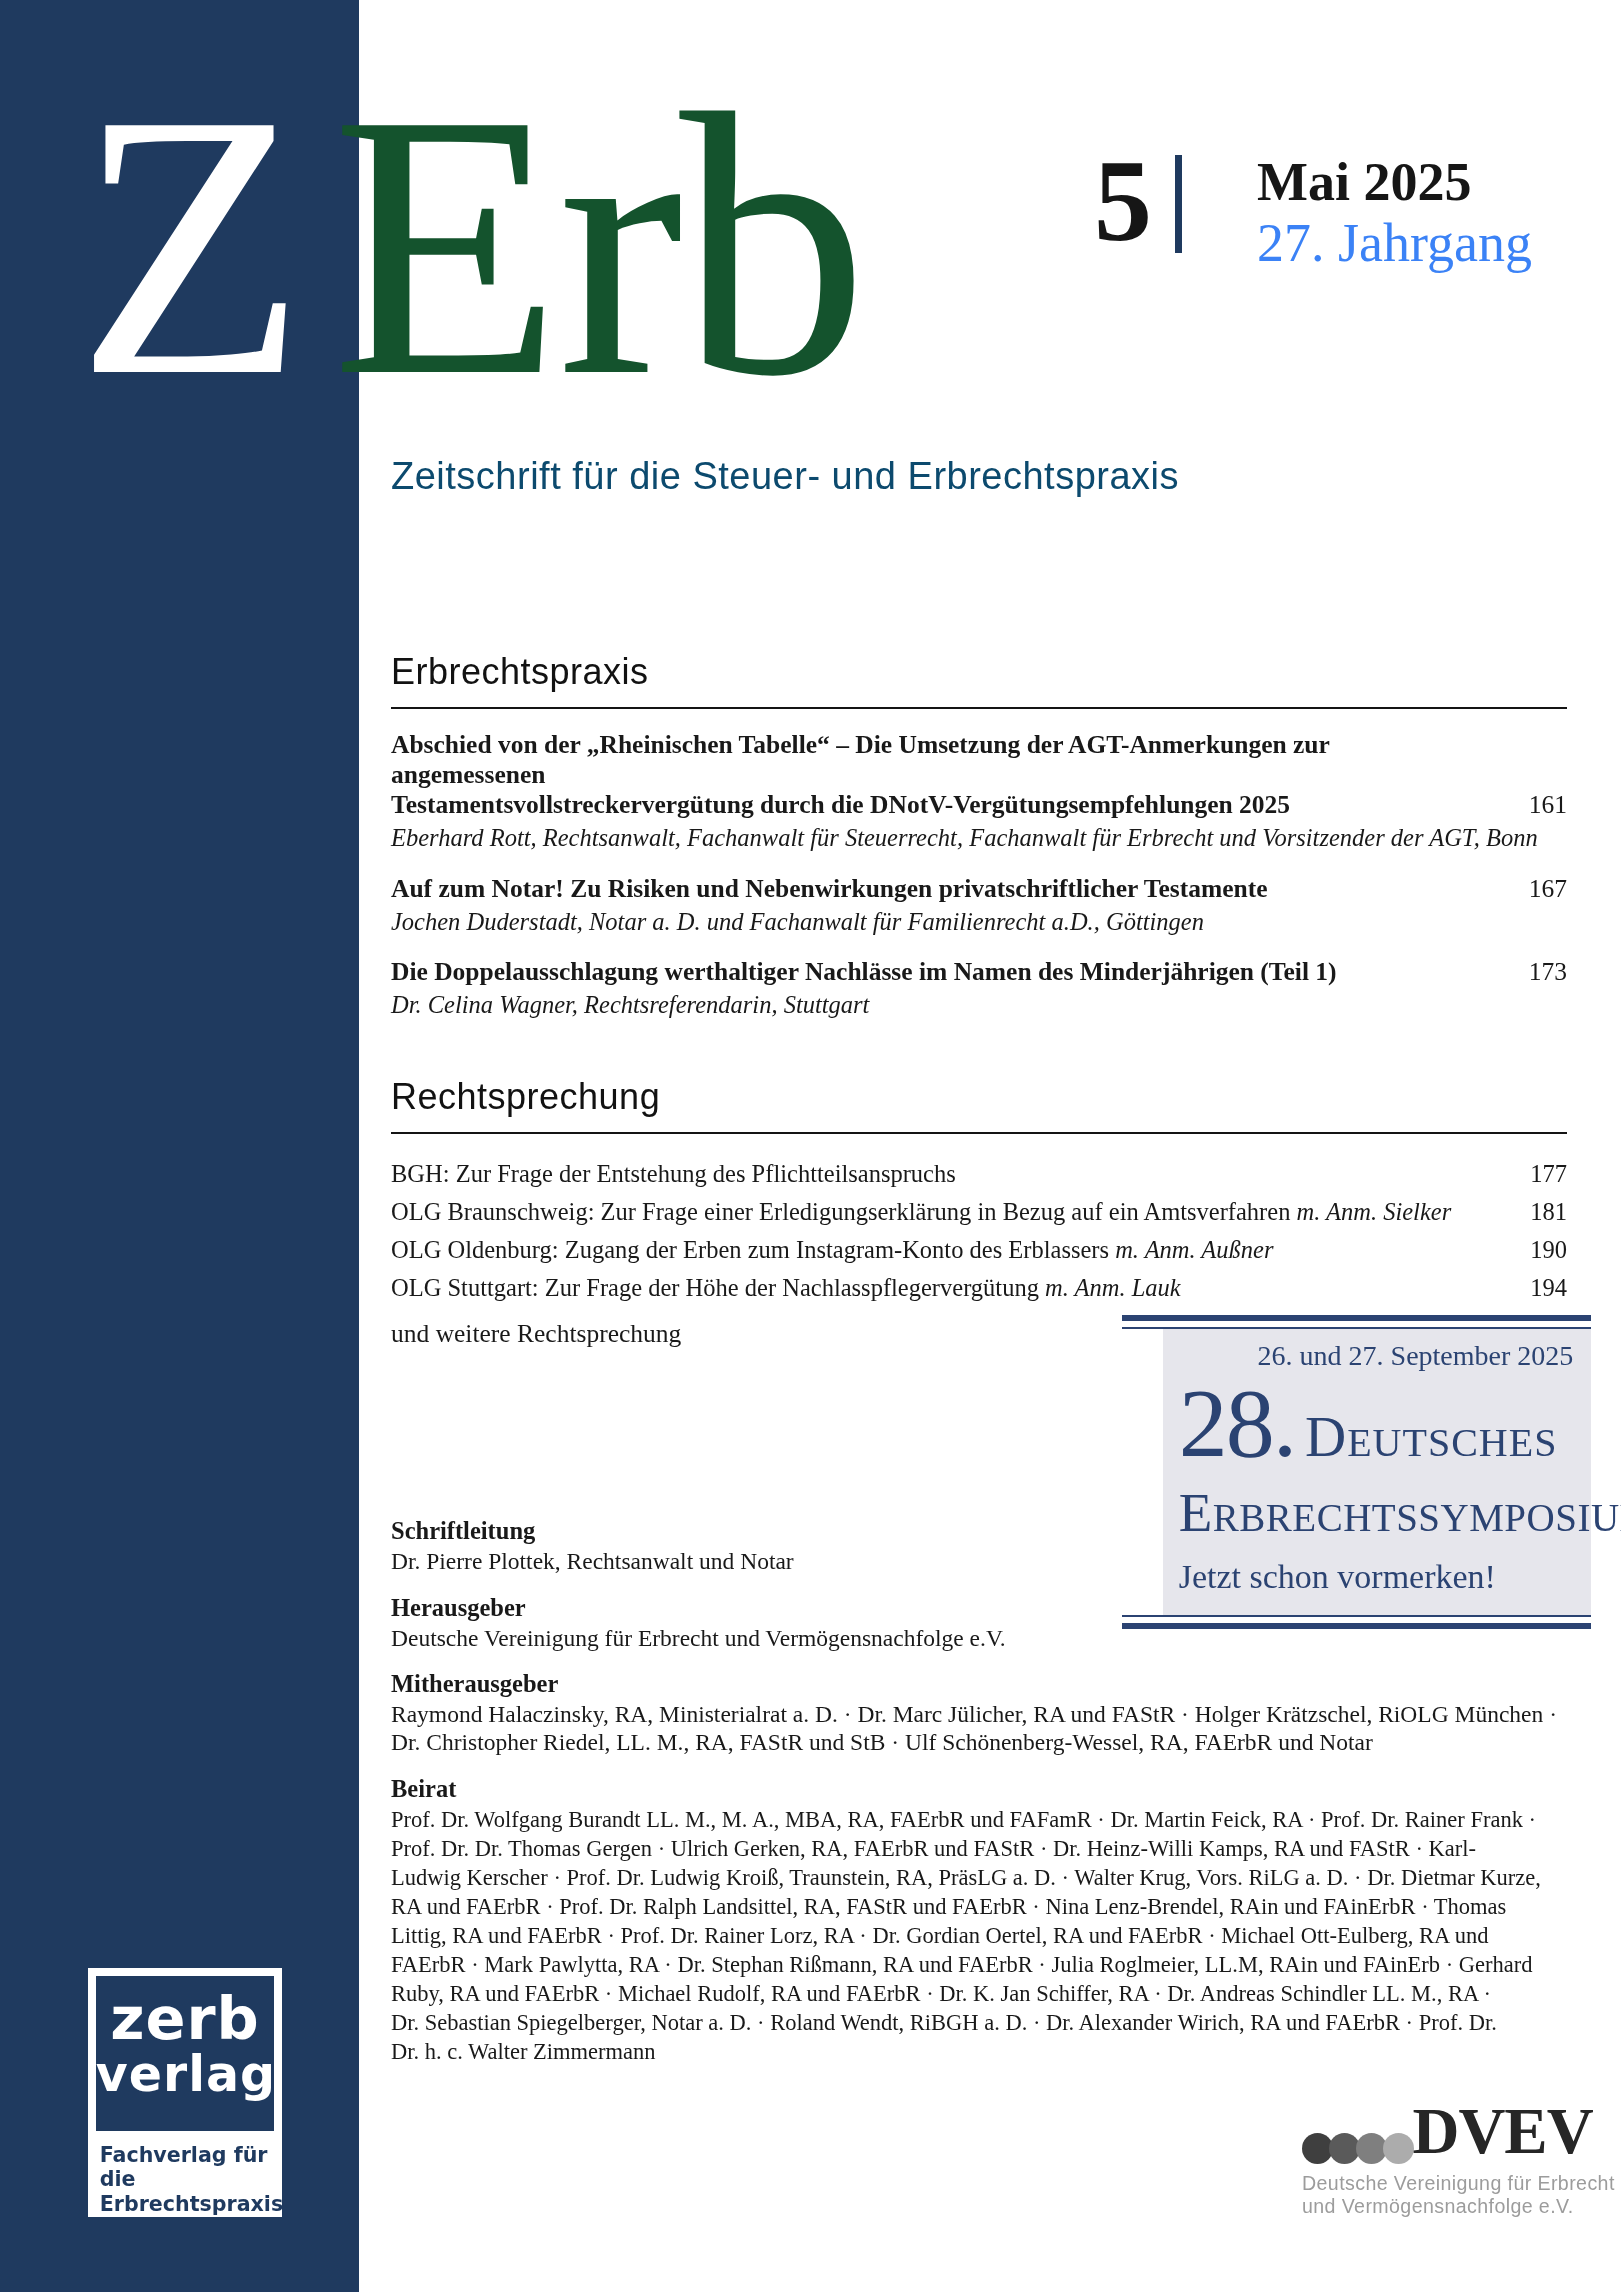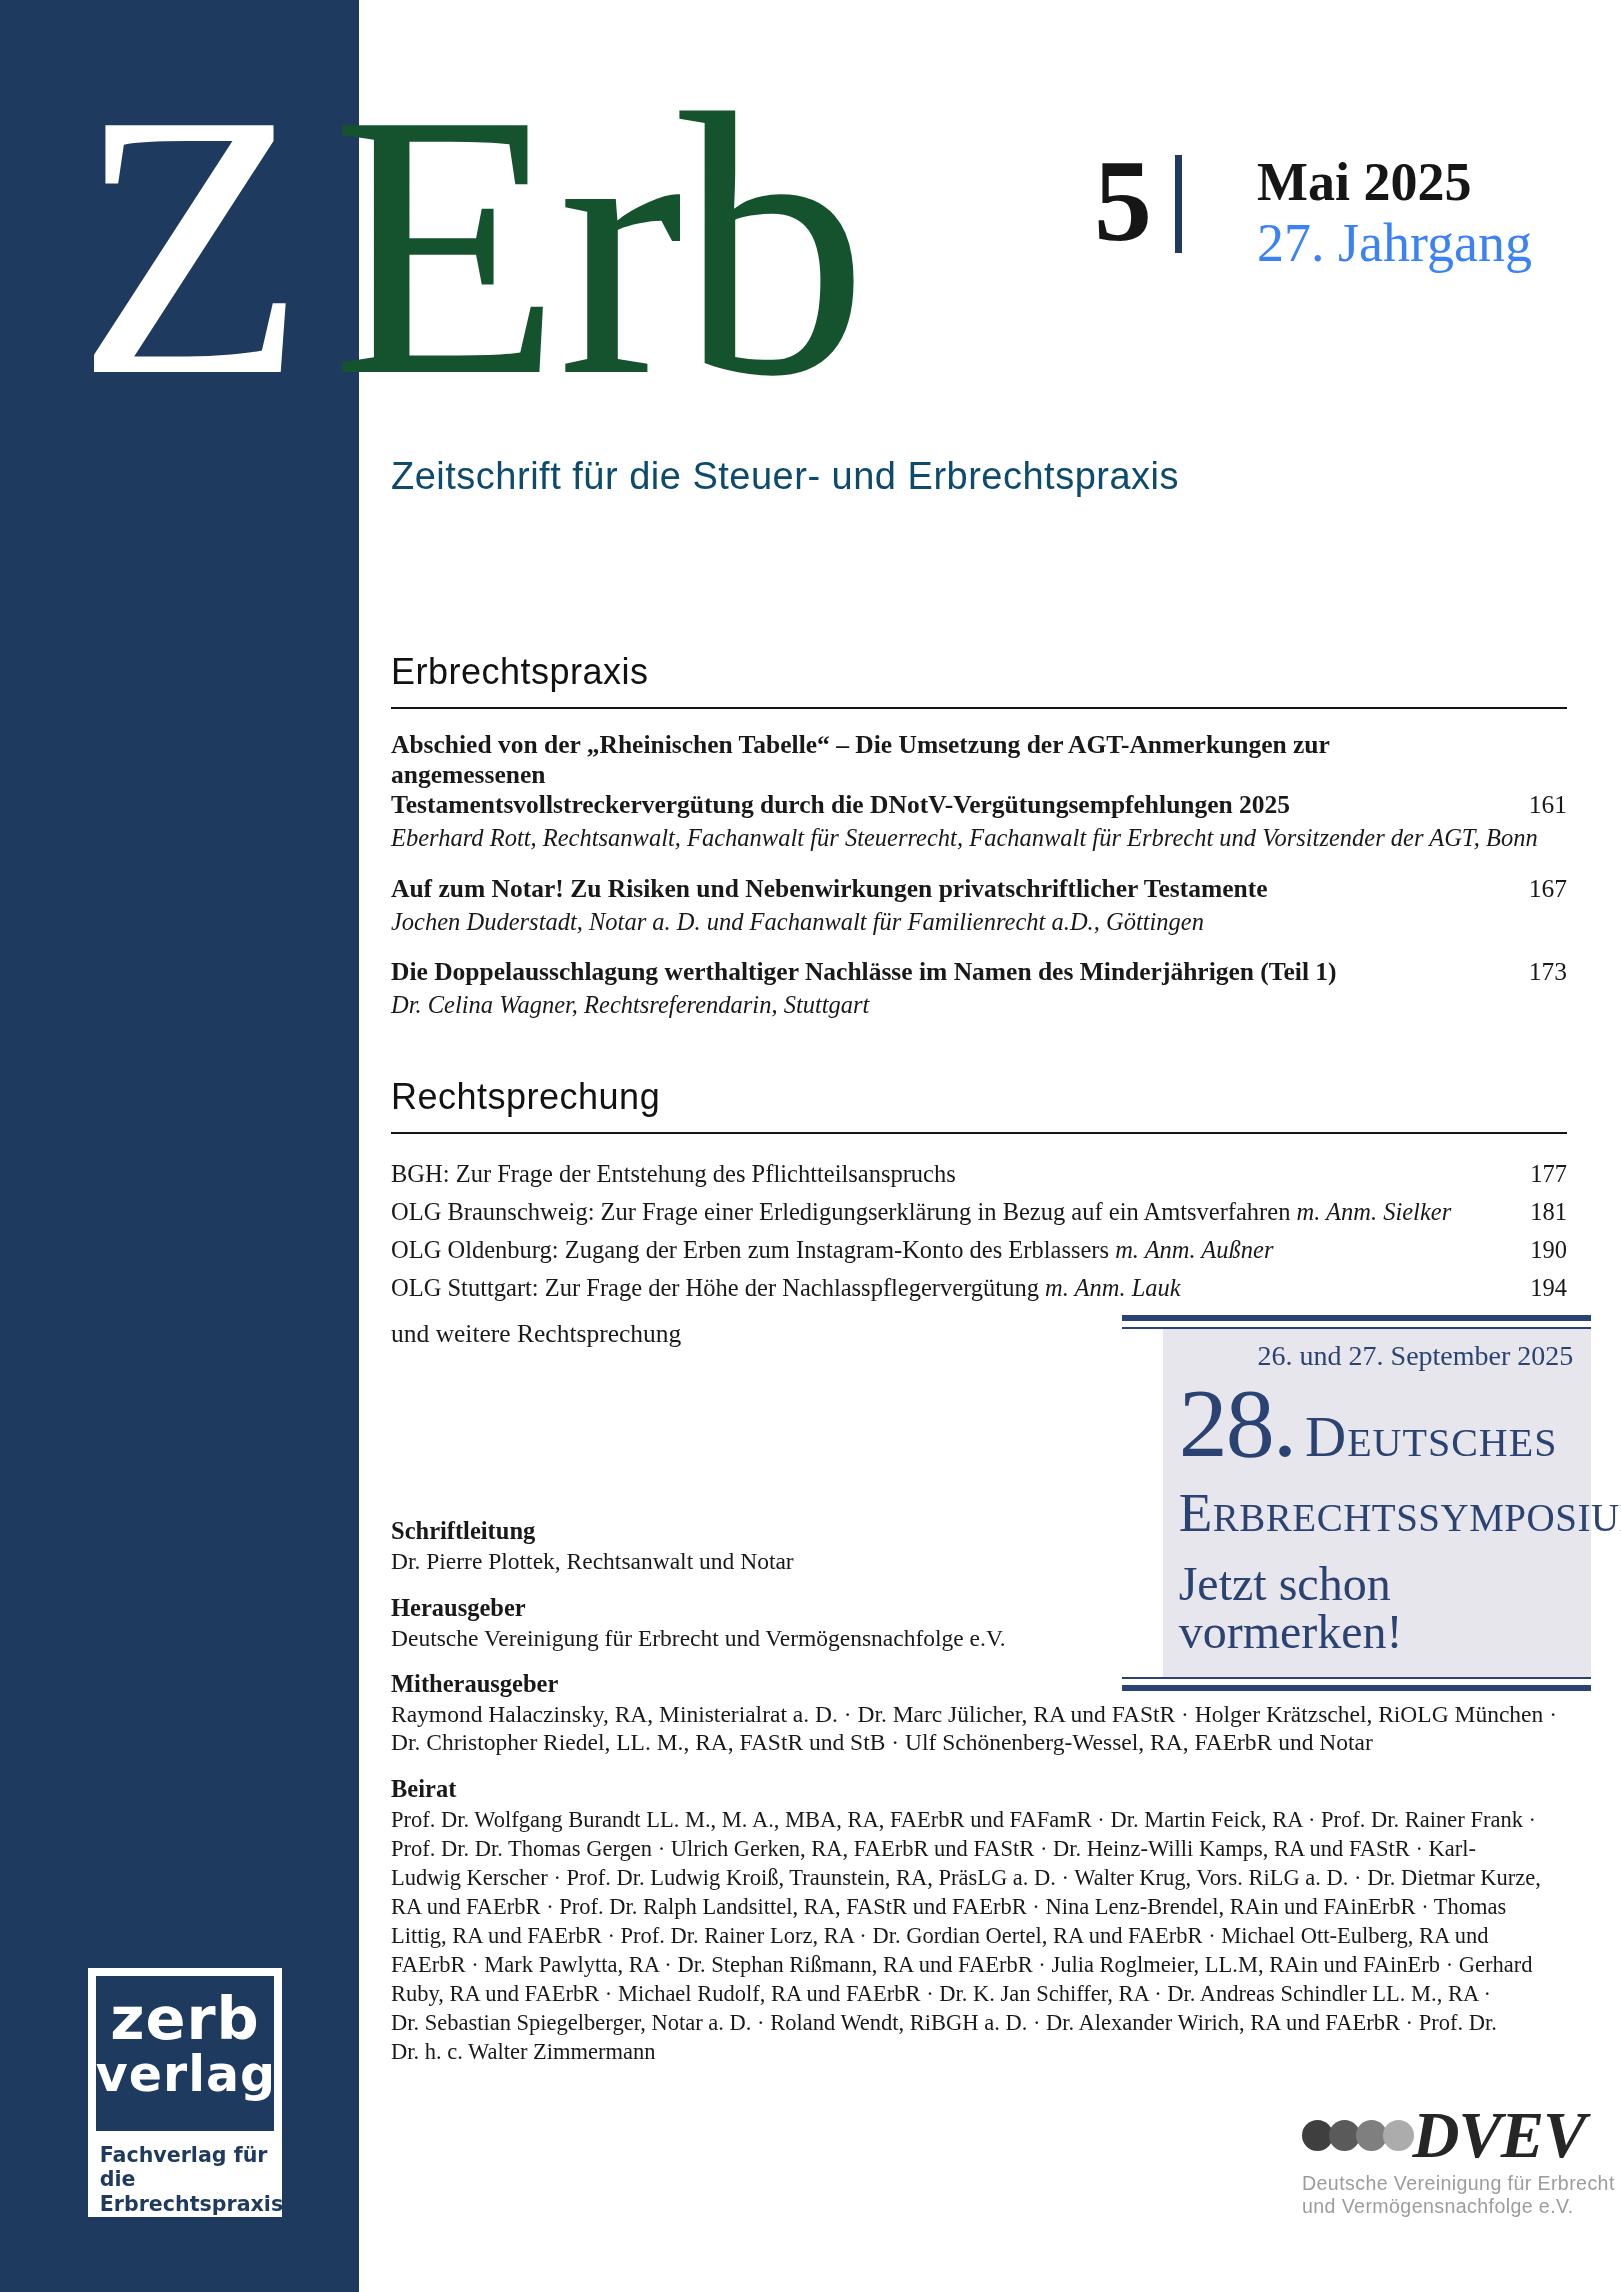--- a/index.html
+++ b/index.html
@@ -41,38 +41,38 @@
   .symposium{position:absolute;left:1122px;top:1315px;width:469px;}
   .sym-thick{height:5.9px;background:#2B4372;}
   .sym-thin{height:2px;background:#2B4372;}
   .sym-gap{height:5.9px;}
   .sym-body{background:#E6E6EC;color:#2B4372;padding:9.8px 15.7px 21.6px 15.7px;margin-left:41px;}
   .sym-date{text-align:right;font-size:28px;line-height:33px;padding-right:2px;}
   .sym-line1{white-space:nowrap;line-height:1;margin-top:2px;}
   .sym-number{font-size:98px;line-height:1;letter-spacing:-2px;}
   .sym-word1{font-variant:small-caps;font-size:57px;letter-spacing:1px;margin-left:9.8px;}
   .sym-word2{font-variant:small-caps;font-size:55px;line-height:1;margin-top:13.7px;letter-spacing:0.5px;}
-  .sym-cta{font-size:48px;line-height:1;margin-top:19.6px;}
+  .sym-cta{font-size:34px;line-height:1;margin-top:19.6px;}
   
   .imprint{position:absolute;left:391px;top:1517px;width:1191px;}
   .imp-label{font-weight:700;font-size:24.5px;line-height:28px;margin:18.6px 0 0 0;}
   .imp-text{font-size:23.5px;line-height:28px;margin:2px 0 0 0;white-space:pre-line;}
   .imp-text.beirat{font-size:22.5px;line-height:29px;}
   
   .zerb{position:absolute;left:88px;top:1968px;width:194px;height:249px;background:#ffffff;
         box-sizing:border-box;padding:7.8px;}
   .zerb-top{background:#1F3A5F;height:155px;text-align:center;color:#fff;
             font-family:"DejaVu Sans",sans-serif;font-weight:700;}
   .zerb-name1{font-size:59px;line-height:1;padding-top:13.7px;letter-spacing:1px;}
   .zerb-name2{font-size:49px;line-height:1;margin-top:2px;letter-spacing:1px;}
   .zerb-tagline{color:#1F3A5F;font-family:"DejaVu Sans",sans-serif;font-weight:700;
                 font-size:20.6px;line-height:24.5px;padding:11.8px 0 0 3.9px;white-space:pre-line;}
   
   .dvev{position:absolute;left:1302px;top:2107px;width:314px;}
-  .dvev-row{display:flex;align-items:center;height:57px;font-style:italic;}
+  .dvev-row{display:flex;align-items:flex-end;height:57px;}
   .dvev-circle{width:31px;height:31px;border-radius:50%;margin-right:-3.9px;}
   .dvev-acronym{font-family:"Liberation Serif",serif;font-weight:700;font-size:65px;line-height:1;
                 color:#262626;margin-left:2px;letter-spacing:-1px;}
   .dvev-sub{color:#9C9C9C;font-family:"Liberation Sans",sans-serif;font-size:19.6px;
             line-height:23.5px;margin-top:7.8px;letter-spacing:0.4px;white-space:pre-line;}
 </style>
 </head>
 <body>
 
 <div class="page">

